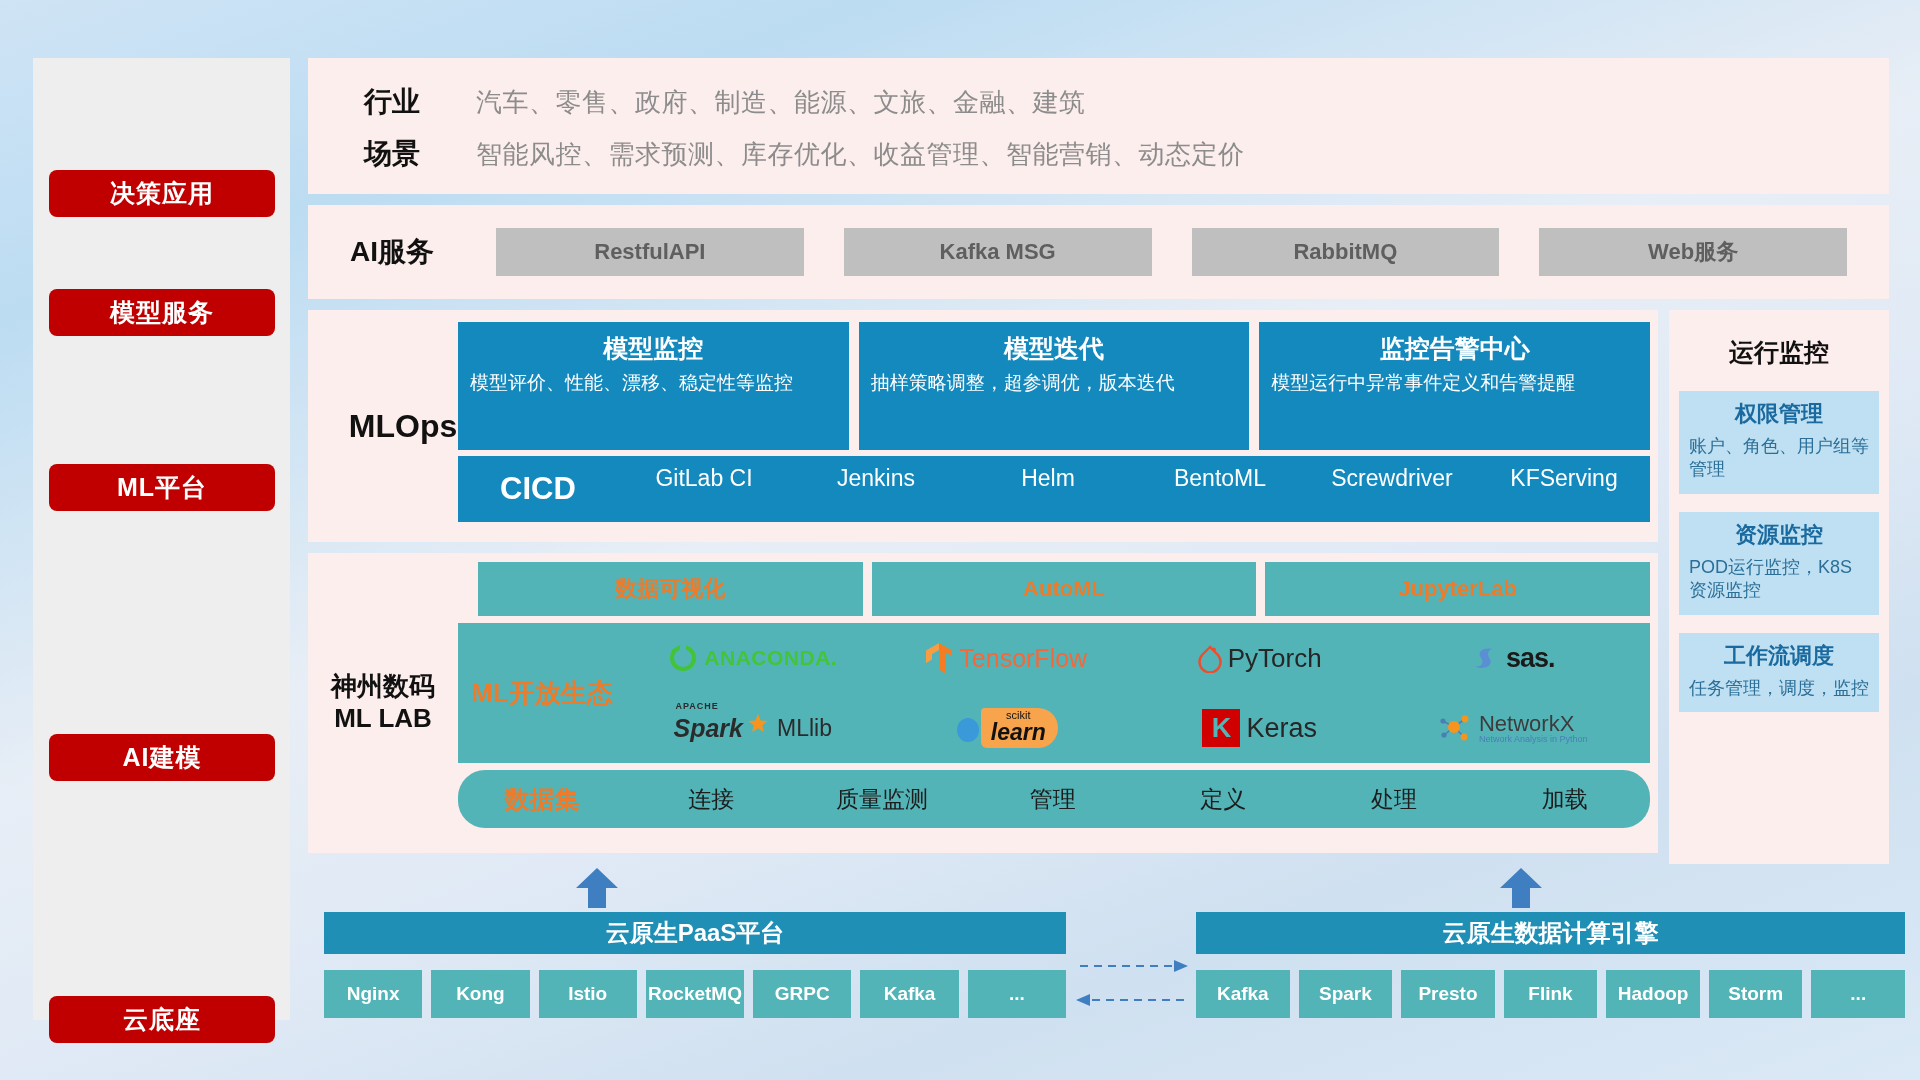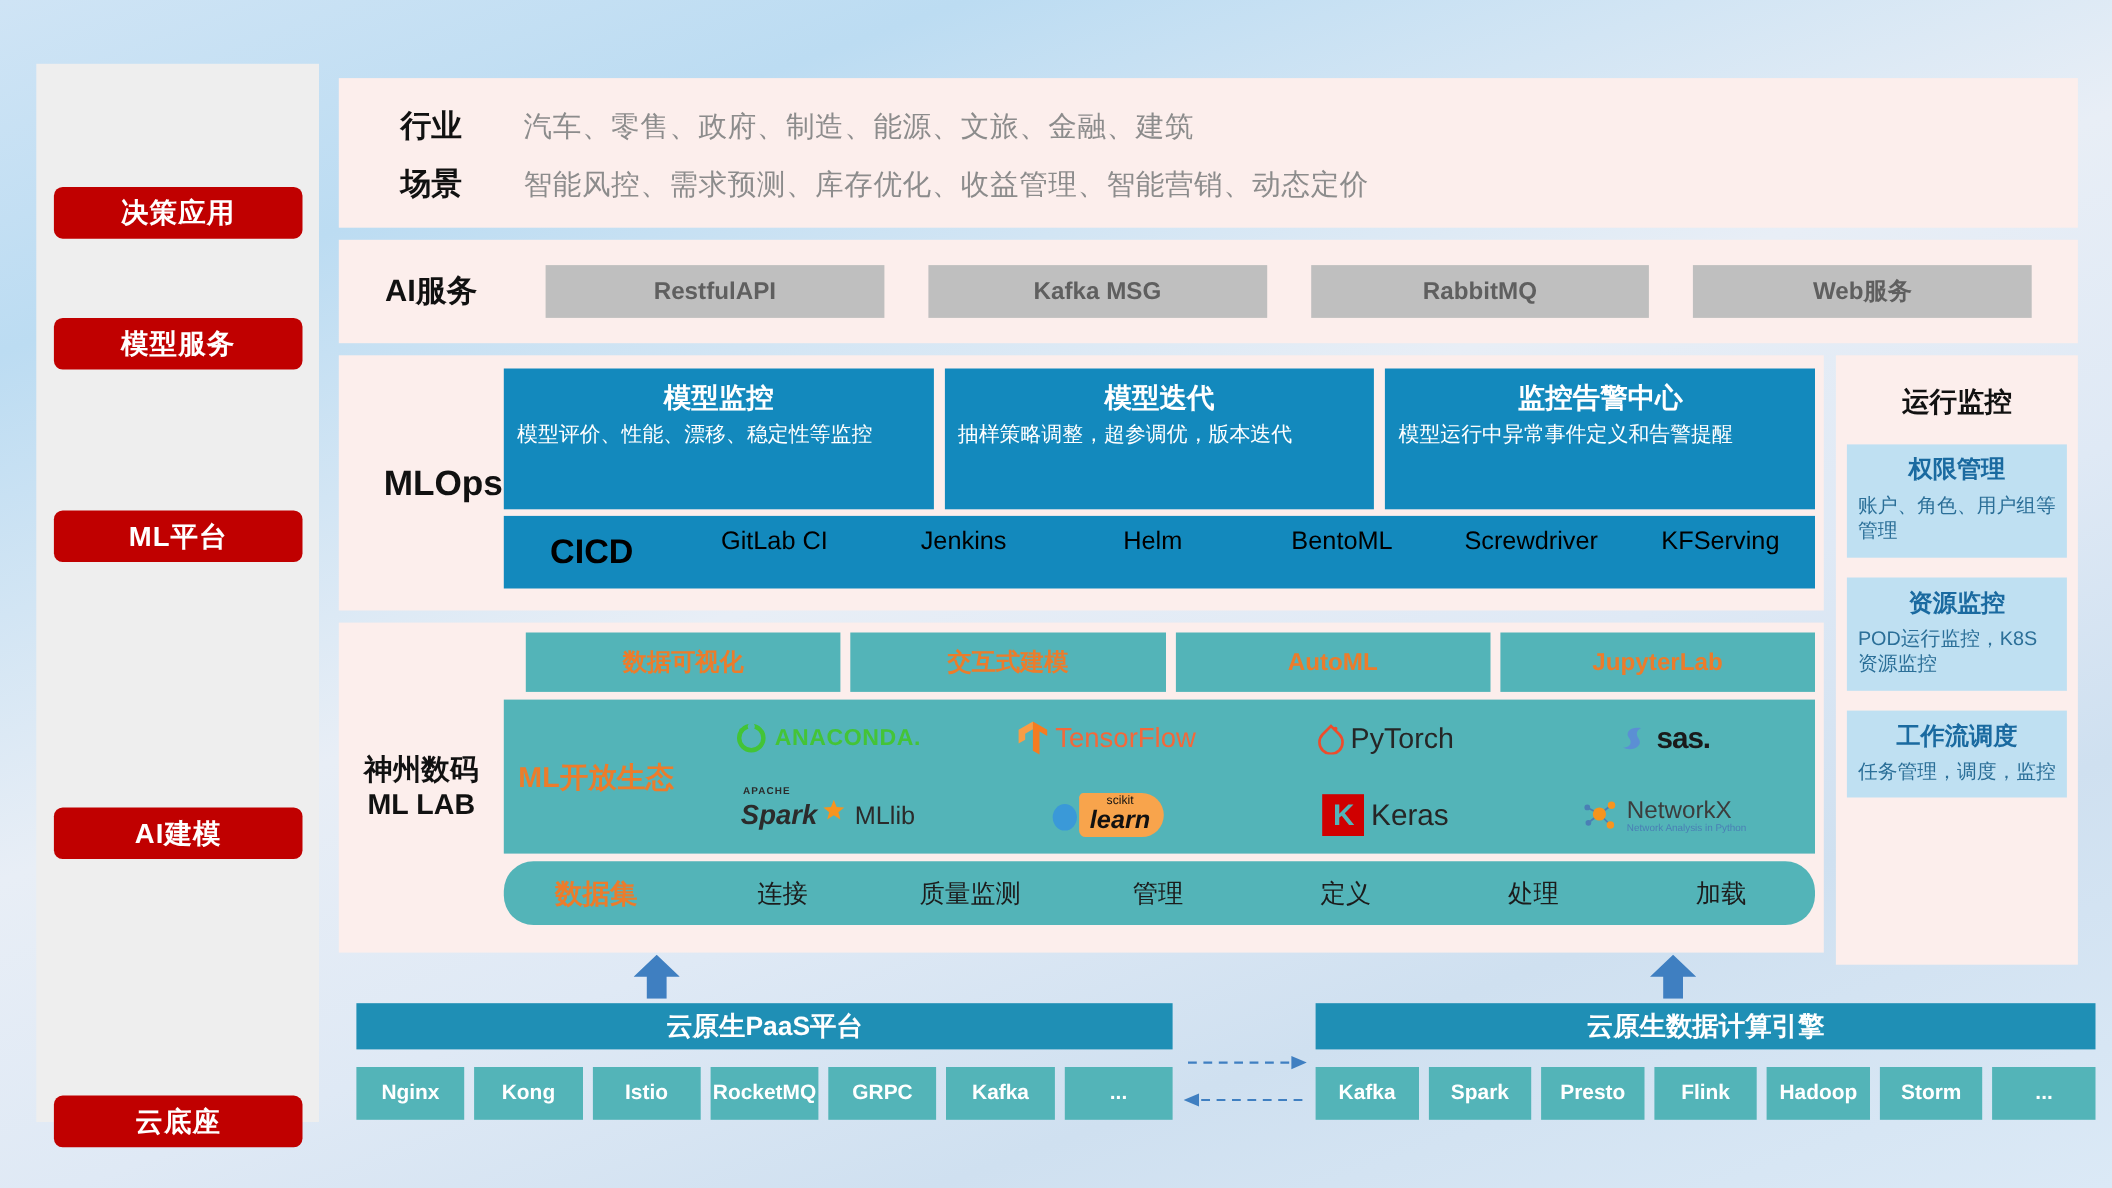--- a/index.html
+++ b/index.html
@@ -49,21 +49,21 @@
   
   #main { position: absolute; left: 308px; top: 58px; width: 1581px; }
 
   .band {
     background: #fceeec;
     margin-bottom: 11px;
     position: relative;
   }
 
   
-  #band-apps { height: 136px; padding: 18px 0 4px 0; margin-top: 13px; }
+  #band-apps { height: 136px; padding: 18px 0 4px 0; }
   .app-row { display: flex; align-items: center; height: 52px; }
   .app-key {
     width: 168px;
     text-align: center;
     font-size: 28px;
     font-weight: bold;
     color: #111111;
     flex: none;
   }
   .app-val {
@@ -121,21 +121,21 @@
     font-size: 25px; font-weight: bold; text-align: center;
     margin-bottom: 6px;
   }
   .mlops-card-desc { font-size: 19px; line-height: 1.28; }
 
   #cicd-strip {
     background: #1389bd;
     height: 66px;
     display: flex;
     align-items: center;
-    color: #000000;
+    color: #ffffff;
     overflow: hidden;
   }
   #cicd-label {
     width: 160px; flex: none;
     text-align: center;
     font-size: 31px; font-weight: bold;
   }
   .cicd-item {
     flex: 1;
     font-size: 23px;
@@ -362,21 +362,20 @@
 
         <div class="band" id="band-mllab">
           <div id="mllab-key">
             <div>神州数码</div>
             <div>ML LAB</div>
           </div>
           <div id="mllab-body">
 
             <div id="tool-row">
               <div class="tool-box">数据可视化</div>
-              <div class="tool-box">交互式建模</div>
               <div class="tool-box">AutoML</div>
               <div class="tool-box">JupyterLab</div>
             </div>
 
             <div id="eco-row">
               <div id="eco-label">ML开放生态</div>
               <div id="eco-logos">
 
                 <div class="logo">
                   <svg width="30" height="30" viewBox="0 0 30 30">

